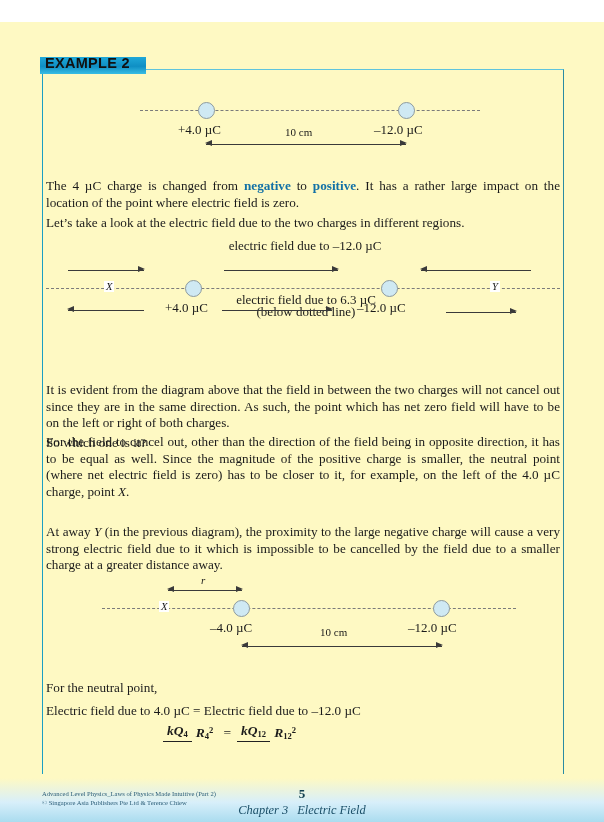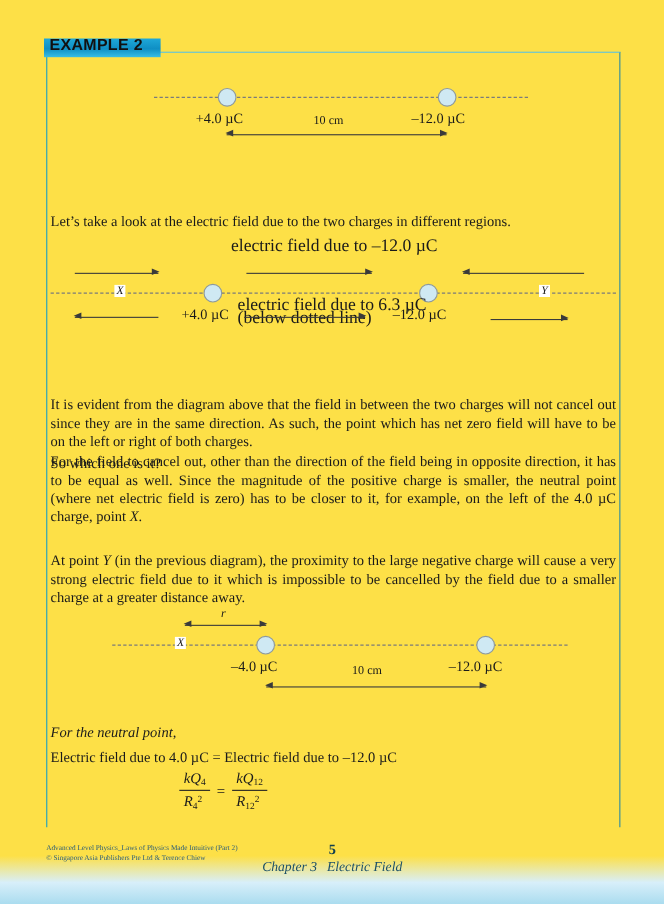--- a/index.html
+++ b/index.html
@@ -9,21 +9,21 @@
   }
   body {
     width: 604px; height: 822px;
     position: relative;
     font-family: "Liberation Serif", serif;
     color: #1b1b1b;
     overflow: hidden;
   }
 
   
-  #page { position: absolute; inset: 0; background:#fde047; }
+  #page { position: absolute; inset: 0; background:#fef9c3;margin-top:22px; }
 
   .frame {
     position: absolute;
     left: 42px; top: 47px;
     width: 522px; height: 705px;
     border-left: 1.4px solid #1a9fc4;
     border-right: 1.4px solid #2a8ba3;
     border-top: 1.4px solid #5fc4dc;
     border-bottom: none;
     pointer-events: none;
@@ -82,22 +82,23 @@
     position: absolute;
     font-size: 10.6px;
     font-style: italic;
     white-space: nowrap;
     background: #fff;
     padding: 0 2px;
     color: #1a1a1a;
   }
   .fieldcap {
     position: absolute;
-    font-size: 16px;
+    font-size: 13px;
     line-height: 12.4px;
+    text-align: center;
     white-space: nowrap;
     color: #1a1a1a;
   }
 
   
   .arrow { position: absolute; height: 0; }
   .arrow .shaft {
     position: absolute; left: 0; top: 0;
     height: 0; border-top: 1.1px solid #3a3a3a;
     width: 100%;
@@ -122,23 +123,24 @@
 
   
   .eqline { position: absolute; font-size: 13.2px; }
   .fracwrap {
     position: absolute;
     display: flex; align-items: center;
     font-size: 13.5px;
     font-family: "Liberation Serif", serif;
   }
   .frac {
-    display: inline-flex; flex-direction: column;
-    align-items: flex-start; vertical-align: middle;
+    display: inline-flex; flex-direction: row;
+    align-items: center; vertical-align: middle;
     margin: 0 3px;
+    font-weight: bold;
   }
   .frac .num, .frac .den {
     padding: 0 4px; line-height: 14px; white-space: nowrap;
   }
   .frac .num { border-bottom: 1.1px solid #222; }
   .mi { font-style: italic; }
   sub.s { font-size: 8.6px; vertical-align: -2px; font-style: normal; }
   sup.s { font-size: 8.6px; vertical-align: 4px; font-style: normal; }
   .eqsign { margin: 0 3px; }
 
@@ -194,20 +196,23 @@
 
     <div class="dimlabel" style="left:145px; top:34px;">10 cm</div>
 
     <div class="arrow both" style="left:66px; top:52px; width:200px;">
       <div class="shaft"></div>
       <div class="head h-l"></div>
       <div class="head h-r"></div>
     </div>
   </div>
 
+  <div class="para" style="left:46px; top:156px; width:514px;">
+    <span>The 4 µC charge is changed from </span><b class="hl">negative</b><span> to </span><b class="hl">positive</b><span>. It has a rather large impact on the location of the point where electric field is zero.</span>
+  </div>
 
   <div class="para" style="left:46px; top:193px; width:514px;">Let’s take a look at the electric field due to the two charges in different regions.</div>
 
   <div class="diagram" style="left:46px; top:218px; width:514px; height:84px;">
 
     <div class="dotline" style="left:0px; top:48px; width:514px;"></div>
 
     <div class="charge" style="left:139px; top:40px;"></div>
     <div class="charge" style="left:335px; top:40px;"></div>
 
@@ -255,21 +260,21 @@
 
   <div class="para" style="left:46px; top:360px; width:514px;">It is evident from the diagram above that the field in between the two charges will not cancel out since they are in the same direction. As such, the point which has net zero field will have to be on the left or right of both charges.</div>
 
   <div class="para" style="left:46px; top:413px; width:514px;">So which one is it?</div>
 
   <div class="para" style="left:46px; top:412px; width:514px;">
     <span>For the field to cancel out, other than the direction of the field being in opposite direction, it has to be equal as well. Since the magnitude of the positive charge is smaller, the neutral point (where net electric field is zero) has to be closer to it, for example, on the left of the 4.0 µC charge, point </span><span class="ital">X</span><span>.</span>
   </div>
 
   <div class="para" style="left:46px; top:502px; width:514px;">
-    <span>At point </span><span class="ital">Y</span><span> (in the previous diagram), the proximity to the large negative charge will cause a very strong electric field due to it which is impossible to be cancelled by the field due to a smaller charge at a greater distance away.</span>
+    <span>At away </span><span class="ital">Y</span><span> (in the previous diagram), the proximity to the large negative charge will cause a very strong electric field due to it which is impossible to be cancelled by the field due to a smaller charge at a greater distance away.</span>
   </div>
 
   <div class="diagram" style="left:96px; top:552px; width:420px; height:80px;">
 
     <div class="dotline" style="left:6px; top:34px; width:414px;"></div>
 
     <div class="charge" style="left:137px; top:26px;"></div>
     <div class="charge" style="left:337px; top:26px;"></div>
 
     <div class="axlabel" style="left:63px; top:27px;">X</div>
@@ -285,21 +290,21 @@
     </div>
 
     <div class="dimlabel" style="left:224px; top:52px;">10 cm</div>
     <div class="arrow both" style="left:146px; top:72px; width:200px;">
       <div class="shaft"></div>
         <div class="head h-l"></div>
         <div class="head h-r"></div>
     </div>
   </div>
 
-  <div class="eqline" style="left:46px; top:658px;font-style:italic;">For the neutral point,</div>
+  <div class="eqline" style="left:46px; top:658px;">For the neutral point,</div>
 
   <div class="eqline" style="left:46px; top:681px;">Electric field due to 4.0 µC = Electric field due to –12.0 µC</div>
 
   <div class="fracwrap" style="left:160px; top:701px;">
     <span class="frac">
       <span class="num"><span class="mi">k</span><span class="mi">Q</span><sub class="s">4</sub></span>
       <span class="den"><span class="mi">R</span><sub class="s">4</sub><sup class="s">2</sup></span>
     </span>
     <span class="eqsign">=</span>
     <span class="frac">

